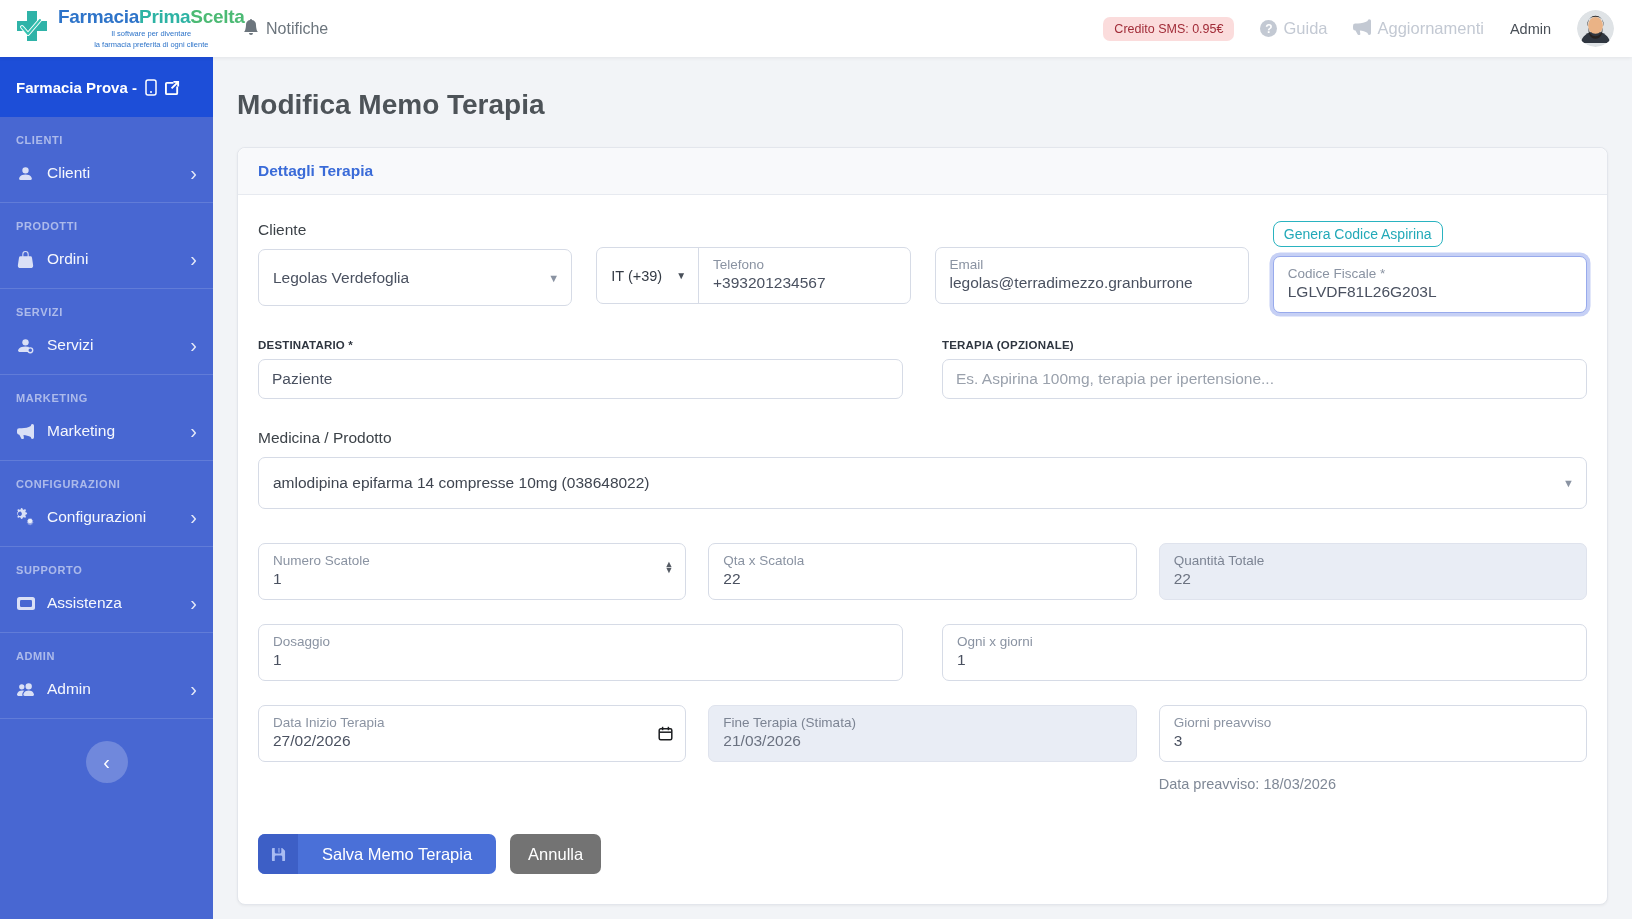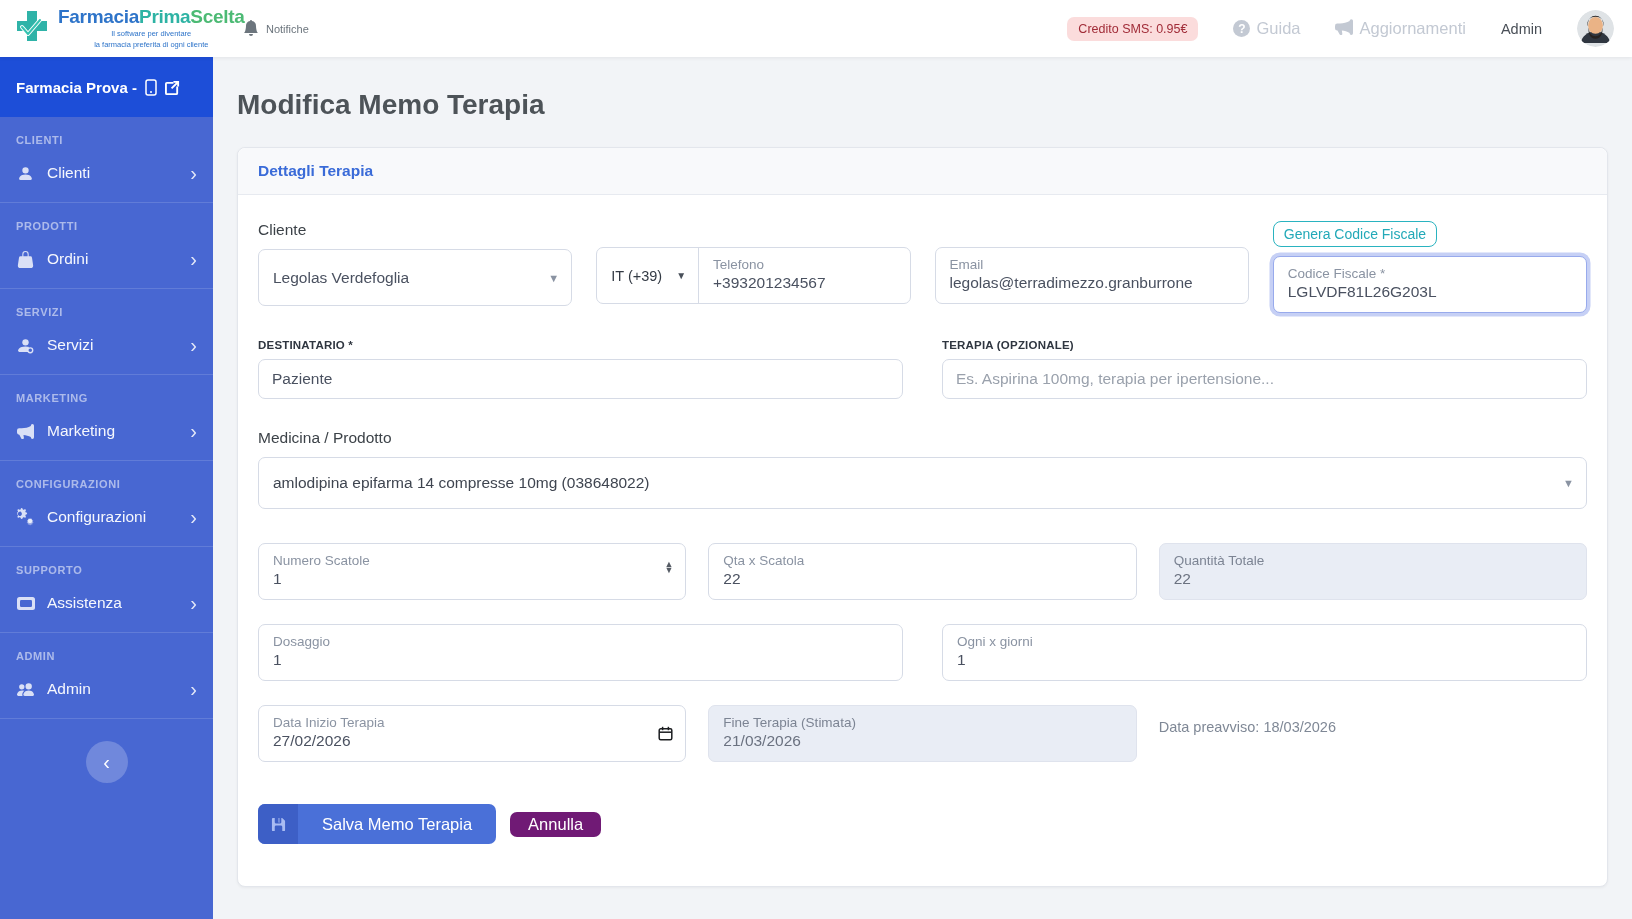--- a/index.html
+++ b/index.html
@@ -7,22 +7,22 @@
     font-family:"Liberation Sans", sans-serif; background:#f2f4f7; }
 
   
   .topbar { position:fixed; top:0; left:0; width:1632px; height:57px; background:#ffffff;
     box-shadow:0 1px 4px rgba(0,0,0,.07); display:flex; align-items:center; z-index:30; }
   .logo-wrap { width:213px; display:flex; align-items:center; padding-left:14px; gap:6px; }
   .logo-text { line-height:1; }
   .logo-line1 { font-size:19px; font-weight:700; letter-spacing:-.3px; }
   .logo-farmacia { color:#2e74c9; } .logo-prima { color:#2eb3a4; } .logo-scelta { color:#4cba74; }
   .logo-tag { font-size:7.5px; color:#2e74c9; text-align:center; margin-top:3px; line-height:1.35; }
-  .notifiche { display:flex; align-items:center; gap:7px; margin-left:30px; color:#6c757d; font-size:11px; cursor:pointer; }
-  .topbar-right { margin-left:auto; display:flex; align-items:center; gap:35px; padding-right:18px; }
+  .notifiche { display:flex; align-items:center; gap:7px; margin-left:30px; color:#6c757d; font-size:16px; cursor:pointer; }
+  .topbar-right { margin-left:auto; display:flex; align-items:center; gap:26px; padding-right:18px; }
   .credito-badge { background:#fbdcdc; color:#a12c38; font-size:12.5px; padding:5px 11px; border-radius:7px; font-weight:400; }
   .top-link { display:flex; align-items:center; gap:6px; color:#c3c9d3; font-size:16.5px; cursor:pointer; }
   .qmark { width:17px; height:17px; border-radius:50%; background:#c3c9d3; color:#fff; font-size:12px;
     font-weight:700; display:flex; align-items:center; justify-content:center; }
   .admin-label { color:#494f57; font-size:14.5px; }
   .avatar { width:37px; height:37px; border-radius:50%; overflow:hidden; cursor:pointer; flex:0 0 auto; }
 
   
   .sidebar { position:fixed; top:57px; left:0; width:213px; height:862px; background:#4867d2; z-index:20; }
   .pharm-band { height:60px; background:#1d4ed8; display:flex; align-items:center; gap:8px;
@@ -90,21 +90,21 @@
     color:#555b64; font-size:9px; cursor:pointer; }
   .cal-btn { position:absolute; right:12px; top:20px; cursor:pointer; }
 
   .preavviso-note { font-size:14.5px; color:#7f8896; margin-top:14px; }
 
   .btn-row { display:flex; gap:14px; margin-top:42px; align-items:center; }
   .save-btn { display:flex; align-items:center; height:40px; background:#4a70d8; border:none; border-radius:7px;
     cursor:pointer; overflow:hidden; padding:0; font-family:"Liberation Sans",sans-serif; }
   .save-btn .icon-seg { width:40px; height:40px; background:#3d5fc6; display:flex; align-items:center; justify-content:center; }
   .save-btn .save-label { color:#fff; font-size:16.5px; padding:0 24px; }
-  .cancel-btn { height:25px; background:#701a75; color:#fff; border:none; border-radius:7px; padding:0 18px;
+  .cancel-btn { height:40px; background:#737373; color:#fff; border:none; border-radius:7px; padding:0 18px;
     font-size:16.5px; cursor:pointer; font-family:"Liberation Sans",sans-serif; }
 </style>
 </head>
 <body>
 
 <div class="topbar">
   <div class="logo-wrap">
     <span>
       <svg width="38" height="40" viewBox="0 0 38 40">
         <path d="M13 4h10v10h10v10H23v10H13V24H3V14h10z" fill="#2fb3a8" rx="2"></path>
@@ -292,21 +292,21 @@
           </div>
         </div>
         <div>
           <div class="lbl-spacer"></div>
           <div class="ffield">
             <span class="flabel">Email</span>
             <input value="legolas@terradimezzo.granburrone" style="">
           </div>
         </div>
         <div>
-          <button class="genera-btn">Genera Codice Fiscale</button>
+          <button class="genera-btn">Genera Codice Aspirina</button>
           <div class="ffield focused">
             <span class="flabel">Codice Fiscale *</span>
             <input value="LGLVDF81L26G203L" style="">
           </div>
         </div>
       </div>
 
       <div class="grid2" style="margin-top:26px;">
         <div>
           <div class="lbl-upper">DESTINATARIO *</div>
@@ -367,20 +367,24 @@
                 <line x1="10.4" y1="0.8" x2="10.4" y2="4.2"></line>
                 <line x1="1.2" y1="6.2" x2="13.8" y2="6.2"></line>
               </svg>
           </span>
         </div>
         <div class="ffield disabled">
           <span class="flabel" style="color:#7c8493;">Fine Terapia (Stimata)</span>
           <input disabled="" style="color: rgb(107, 114, 128);" value="21/03/2026">
         </div>
         <div>
+          <div class="ffield">
+            <span class="flabel">Giorni preavviso</span>
+            <input value="3" style="">
+          </div>
           <div class="preavviso-note">Data preavviso: 18/03/2026</div>
         </div>
       </div>
 
       <div class="btn-row">
         <button class="save-btn">
           <span class="icon-seg">
             <svg width="15" height="15" viewBox="0 0 16 16" fill="#a9bcf2">
                 <path d="M2 1a1 1 0 0 0-1 1v12a1 1 0 0 0 1 1h12a1 1 0 0 0 1-1V4.414a1 1 0 0 0-.293-.707L12.293 1.293A1 1 0 0 0 11.586 1H11v4.5A1.5 1.5 0 0 1 9.5 7h-4A1.5 1.5 0 0 1 4 5.5V1zm6 0v4.5a.5.5 0 0 0 .5.5h.5V1z"></path>
                 <path d="M4 10.5A1.5 1.5 0 0 1 5.5 9h5a1.5 1.5 0 0 1 1.5 1.5V15H4z" fill="#3d5fc6"></path>

